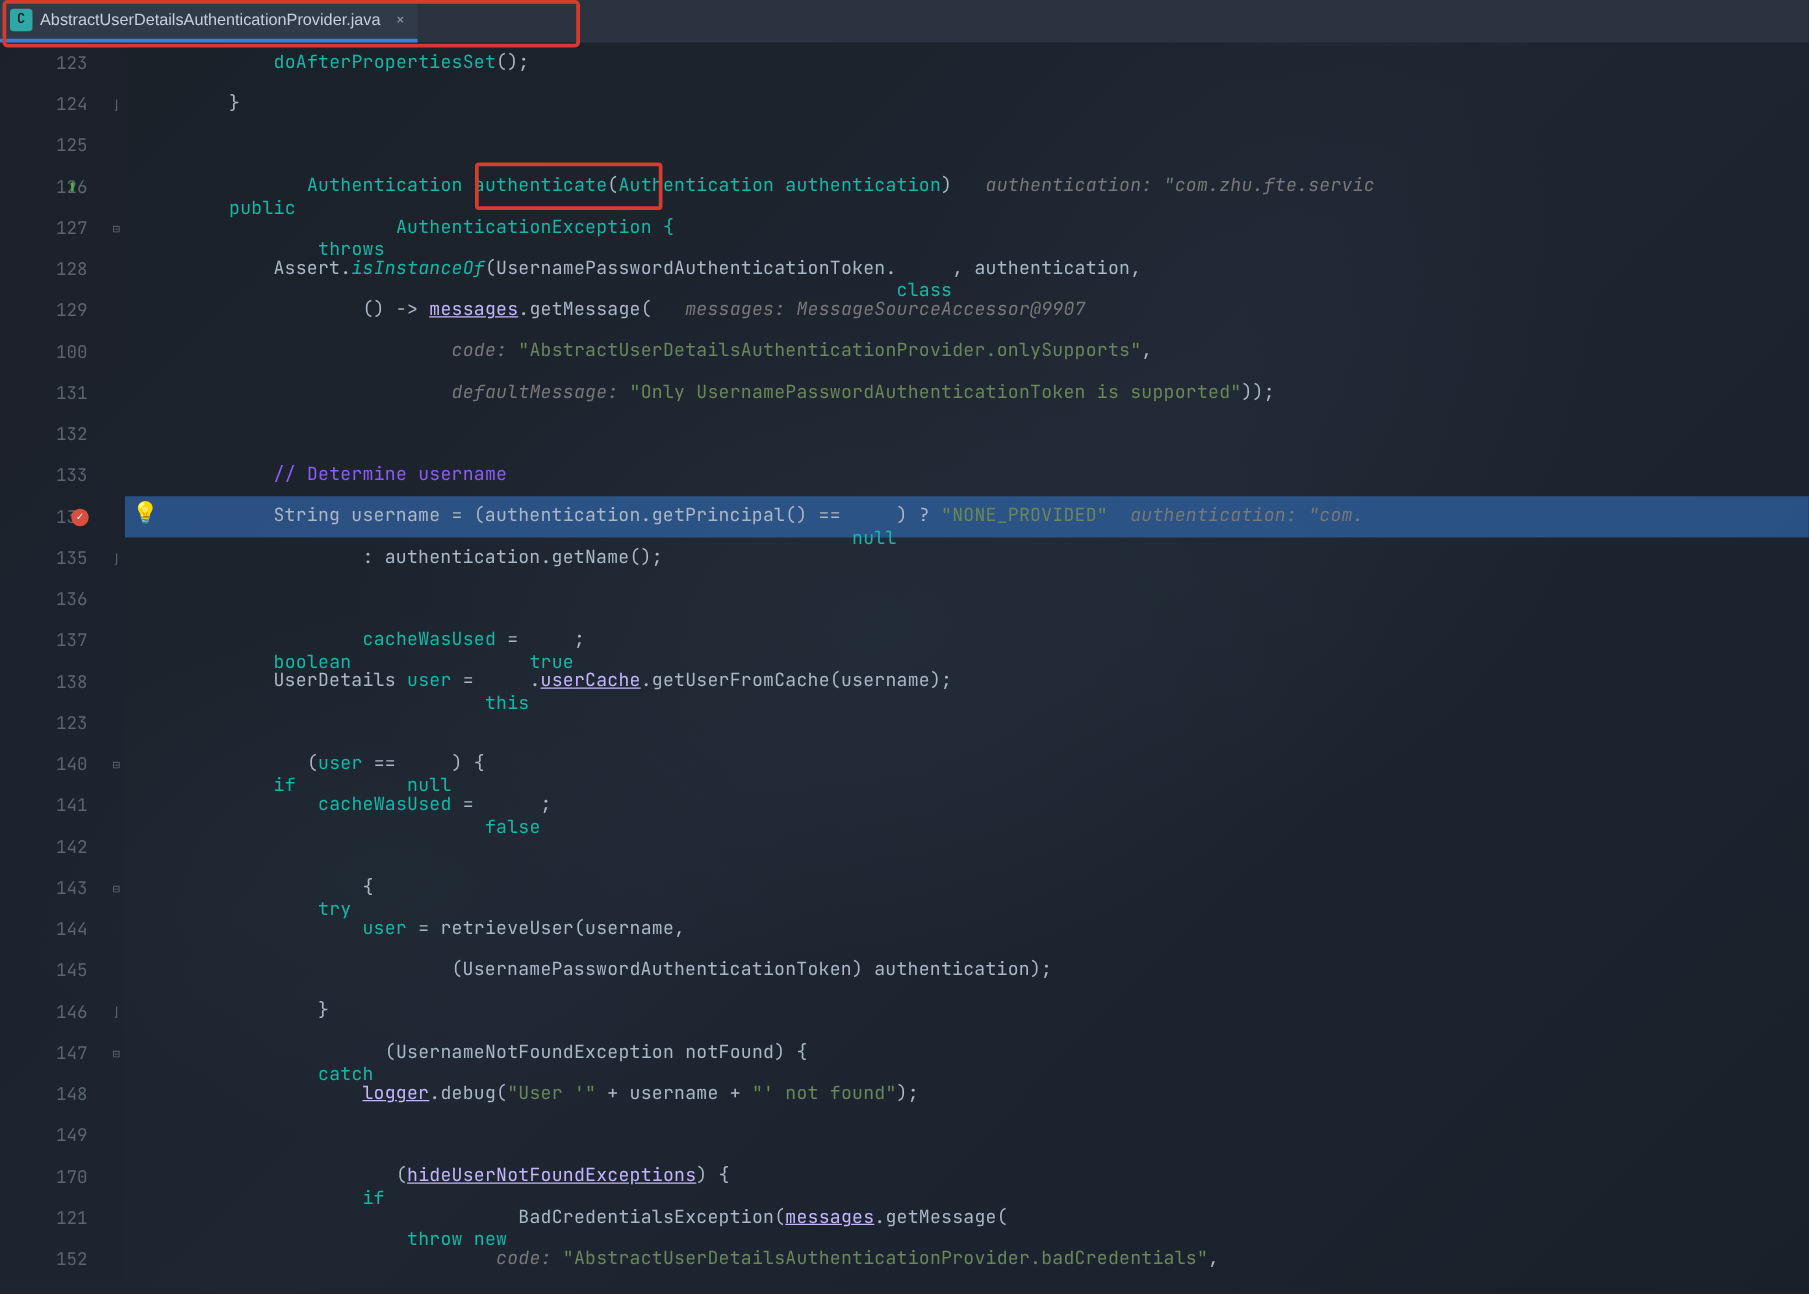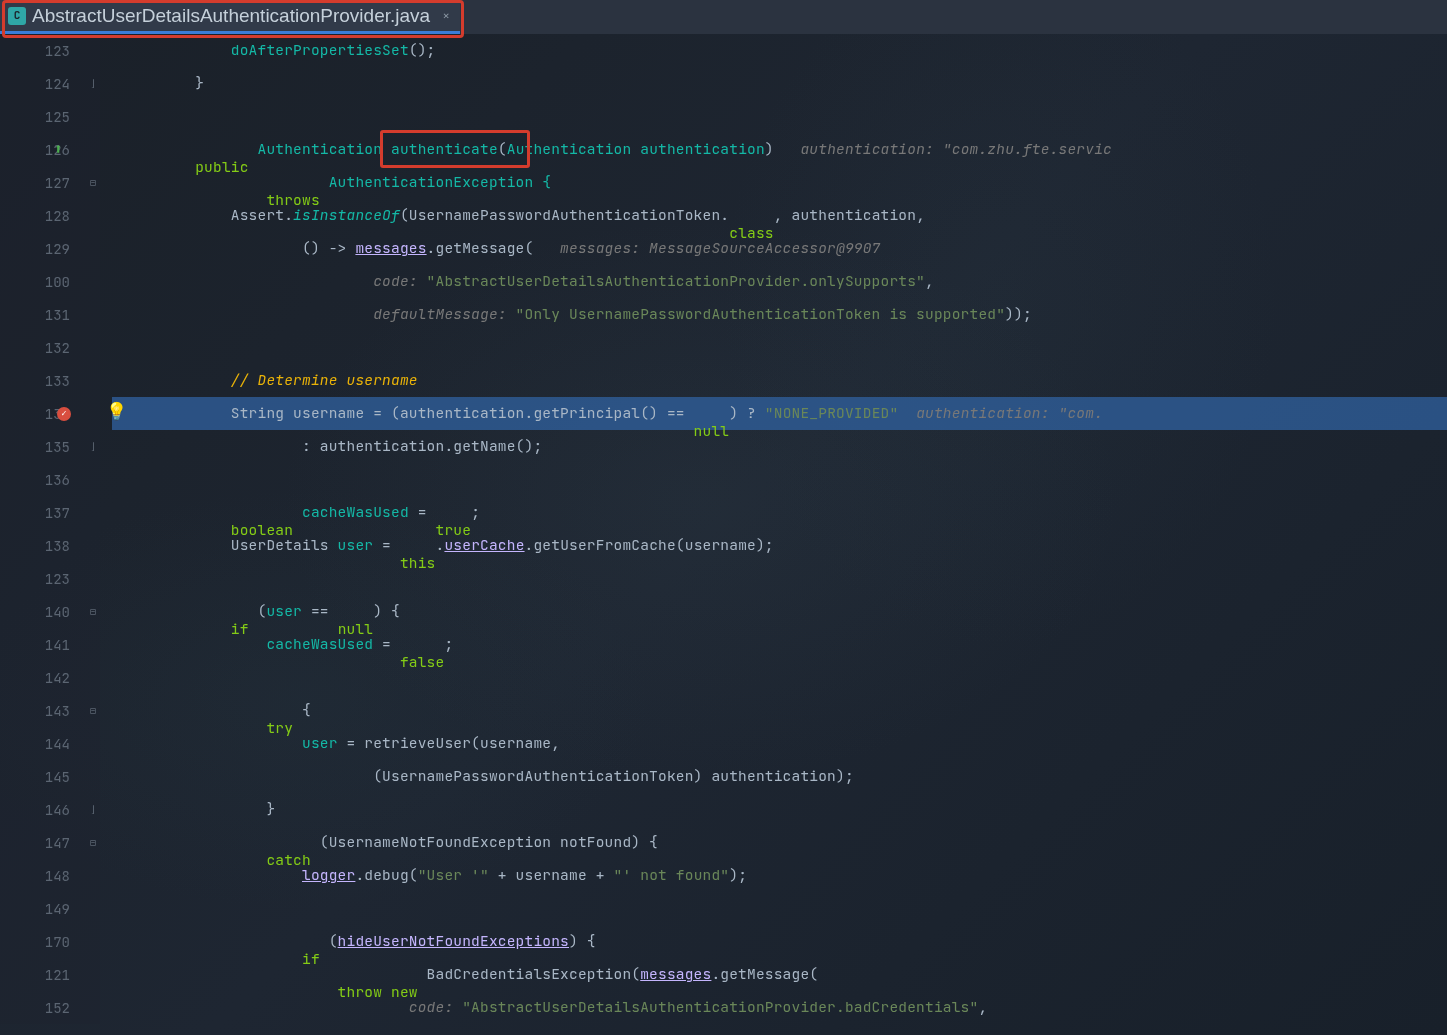--- a/index.html
+++ b/index.html
@@ -44,36 +44,35 @@
     gap: 6px;
     position: relative;
   }
   .tab-icon {
     width: 18px; height: 18px;
     background: #2fa7a7;
     border-radius: 3px;
     display: flex; align-items: center; justify-content: center;
     font-size: 11px; font-weight: bold; color: #1b2229;
   }
-  .tab-title { color: #c5d0da; font-size: 19px; font-family: 'Segoe UI', sans-serif; }
+  .tab-title { color: #c5d0da; font-size: 13px; font-family: 'Segoe UI', sans-serif; }
   .tab-close { color: #8a96a3; font-size: 13px; margin-left: 6px; cursor: pointer; }
   .red-box-tab {
     position: absolute;
     left: 2px; top: 0;
     width: 462px; height: 38px;
     border: 3px solid #d43c2d;
     border-radius: 4px;
     z-index: 5;
     pointer-events: none;
   }
   .editor {
     display: flex;
     position: relative;
     z-index: 1;
-    gap: 12px;
   }
   .gutter {
     width: 100px;
     flex-shrink: 0;
     background: rgba(30,36,48,0.4);
   }
   .gutter-row {
     height: 33px;
     display: flex;
     align-items: center;
@@ -125,26 +124,26 @@
     letter-spacing: 0.2px;
   }
   .hl-line {
     background: rgba(48,98,160,0.75);
     position: absolute;
     left: 0; right: 0;
     height: 33px;
     z-index: -1;
   }
   
-  .kw { color: #84cc16; margin-top: 36px; }
+  .kw { color: #14b8a6; margin-top: 36px; }
   .ident { color: #14b8a6; }
   .method { color: #14b8a6; }
   .str { color: #6a8759; }
   .field { color: #c4b5fd; text-decoration: underline; }
-  .comment { color: #eab308; font-style: italic; }
+  .comment { color: #8b5cf6; }
   .hint { color: #787878; font-style: italic; }
   .under { text-decoration-color: #6b7885; text-underline-offset: 3px;}
   .paren { color: #a9b7c6; }
   .red-box-word {
     position: absolute;
     border: 3px solid #d43c2d;
     border-radius: 3px;
     pointer-events: none;
     z-index: 5;
   }

